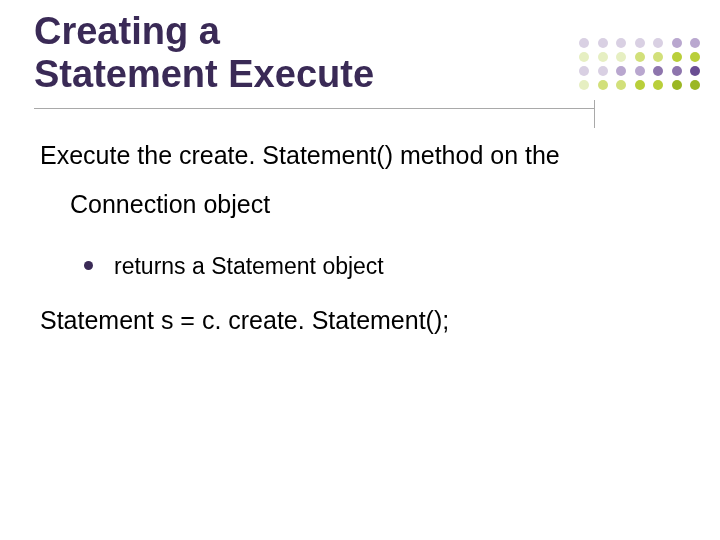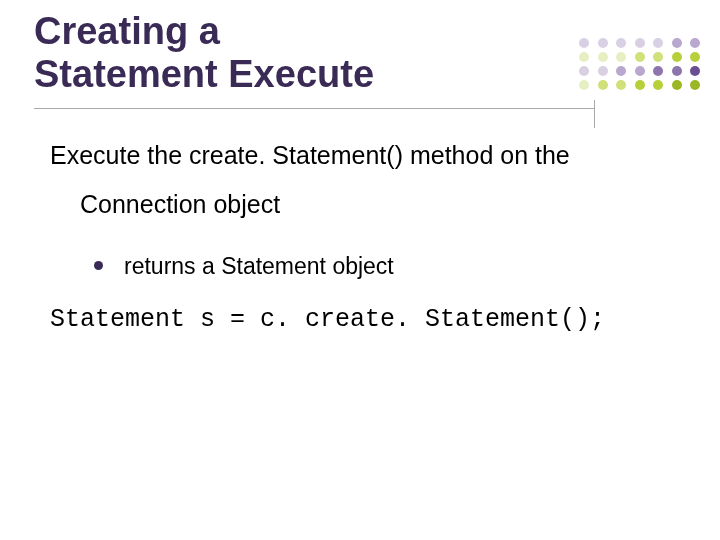--- a/index.html
+++ b/index.html
@@ -59,21 +59,21 @@
   }
   .dot {
     display: inline-block;
     width: 10px;
     height: 10px;
     border-radius: 50%;
     margin-left: 4px;
   }
   .body {
     position: absolute;
-    left: 50px;
+    left: 40px;
     top: 140px;
     width: 640px;
     font-size: 25px;
     line-height: 1.22;
     color: #000;
   }
   .lead {
     margin: 0 0  18px 0;
   }
   .lead-cont {
@@ -97,21 +97,20 @@
     position: absolute;
     left: 0;
     top: 9px;
     width: 9px;
     height: 9px;
     background: #3a2a56;
     border-radius: 50%;
   }
   .code-line {
     font-size: 25px;
-    font-family: Liberation Mono, monospace;
   }
 </style>
 </head>
 <body>
 
 <div class="slide">
 
   <div class="title-wrap">
     <h1 class="title">
       <span>Creating a</span><br>

